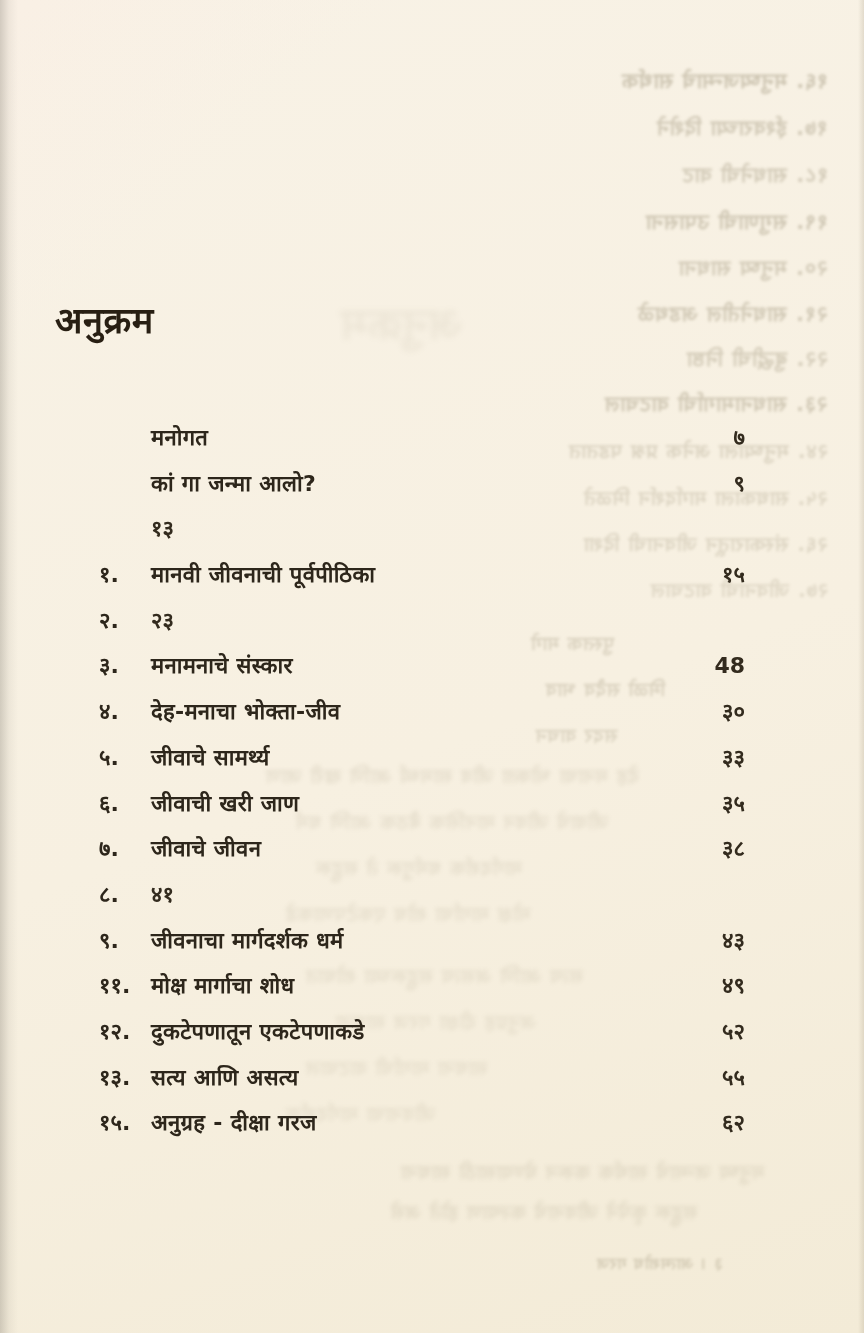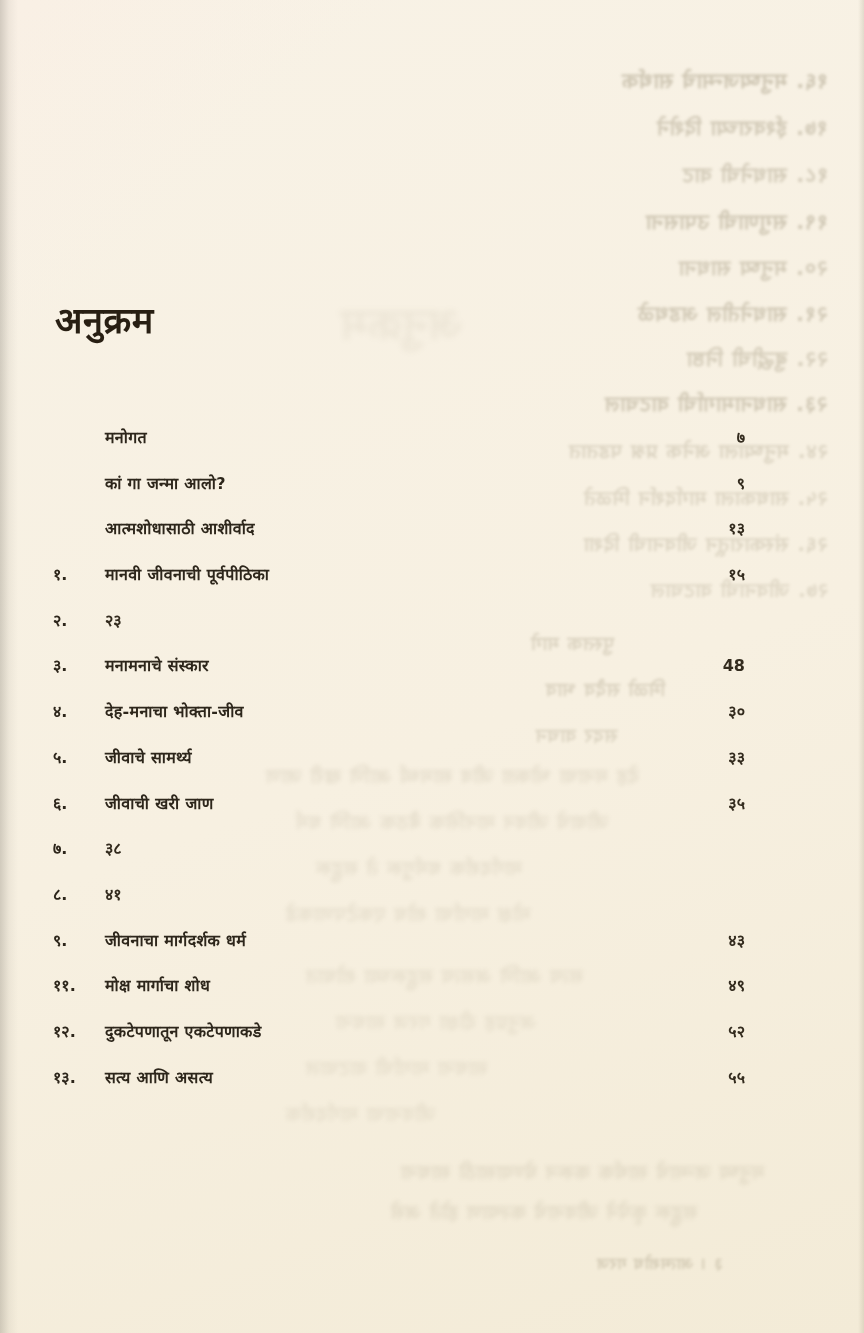--- a/index.html
+++ b/index.html
@@ -47,24 +47,25 @@
   .toc {
     position: absolute;
     left: 53px;
     top: 423px;
     width: 692px;
   }
   .toc-row {
     display: flex;
     align-items: flex-start;
     height: 45.7px;
-    font-size: 16px;
+    font-size: 22px;
     line-height: 29px;
     font-weight: 700;
     color: #2d261b;
+    margin-left: 46px;
   }
   .toc-row .num { flex: none; width: 52px; }
   .toc-row .entry-title { flex: 1; letter-spacing: 0.3px; }
   .toc-row .pagenum { flex: none; font-weight: 600; color: #332b1e; }
 </style>
 </head>
 <body>
 
 <div class="page">
   <div class="bleed-layer">
@@ -103,21 +104,20 @@
         <span class="entry-title">मनोगत</span>
         <span class="pagenum">७</span>
       </div>
       <div class="toc-row">
         <span class="num"></span>
         <span class="entry-title">कां गा जन्मा आलो?</span>
         <span class="pagenum">९</span>
       </div>
       <div class="toc-row">
         <span class="num"></span>
-        <span class="entry-title">आत्मशोधासाठी आशीर्वाद</span>
         <span class="pagenum">१३</span>
       </div>
       <div class="toc-row">
         <span class="num">१.</span>
         <span class="entry-title">मानवी जीवनाची पूर्वपीठिका</span>
         <span class="pagenum">१५</span>
       </div>
       <div class="toc-row">
         <span class="num">२.</span>
         <span class="pagenum">२३</span>
@@ -137,20 +137,21 @@
         <span class="entry-title">जीवाचे सामर्थ्य</span>
         <span class="pagenum">३३</span>
       </div>
       <div class="toc-row">
         <span class="num">६.</span>
         <span class="entry-title">जीवाची खरी जाण</span>
         <span class="pagenum">३५</span>
       </div>
       <div class="toc-row">
         <span class="num">७.</span>
+        <span class="entry-title">जीवाचे जीवन</span>
         <span class="pagenum">३८</span>
       </div>
       <div class="toc-row">
         <span class="num">८.</span>
         <span class="pagenum">४१</span>
       </div>
       <div class="toc-row">
         <span class="num">९.</span>
         <span class="entry-title">जीवनाचा मार्गदर्शक धर्म</span>
         <span class="pagenum">४३</span>
@@ -163,16 +164,21 @@
       <div class="toc-row">
         <span class="num">१२.</span>
         <span class="entry-title">दुकटेपणातून एकटेपणाकडे</span>
         <span class="pagenum">५२</span>
       </div>
       <div class="toc-row">
         <span class="num">१३.</span>
         <span class="entry-title">सत्य आणि असत्य</span>
         <span class="pagenum">५५</span>
       </div>
+      <div class="toc-row">
+        <span class="num">१५.</span>
+        <span class="entry-title">अनुग्रह - दीक्षा गरज</span>
+        <span class="pagenum">६२</span>
+      </div>
     </div>
   <div class="edge-left"></div>
   <div class="edge-right"></div>
 </div>
 
 </body></html>

